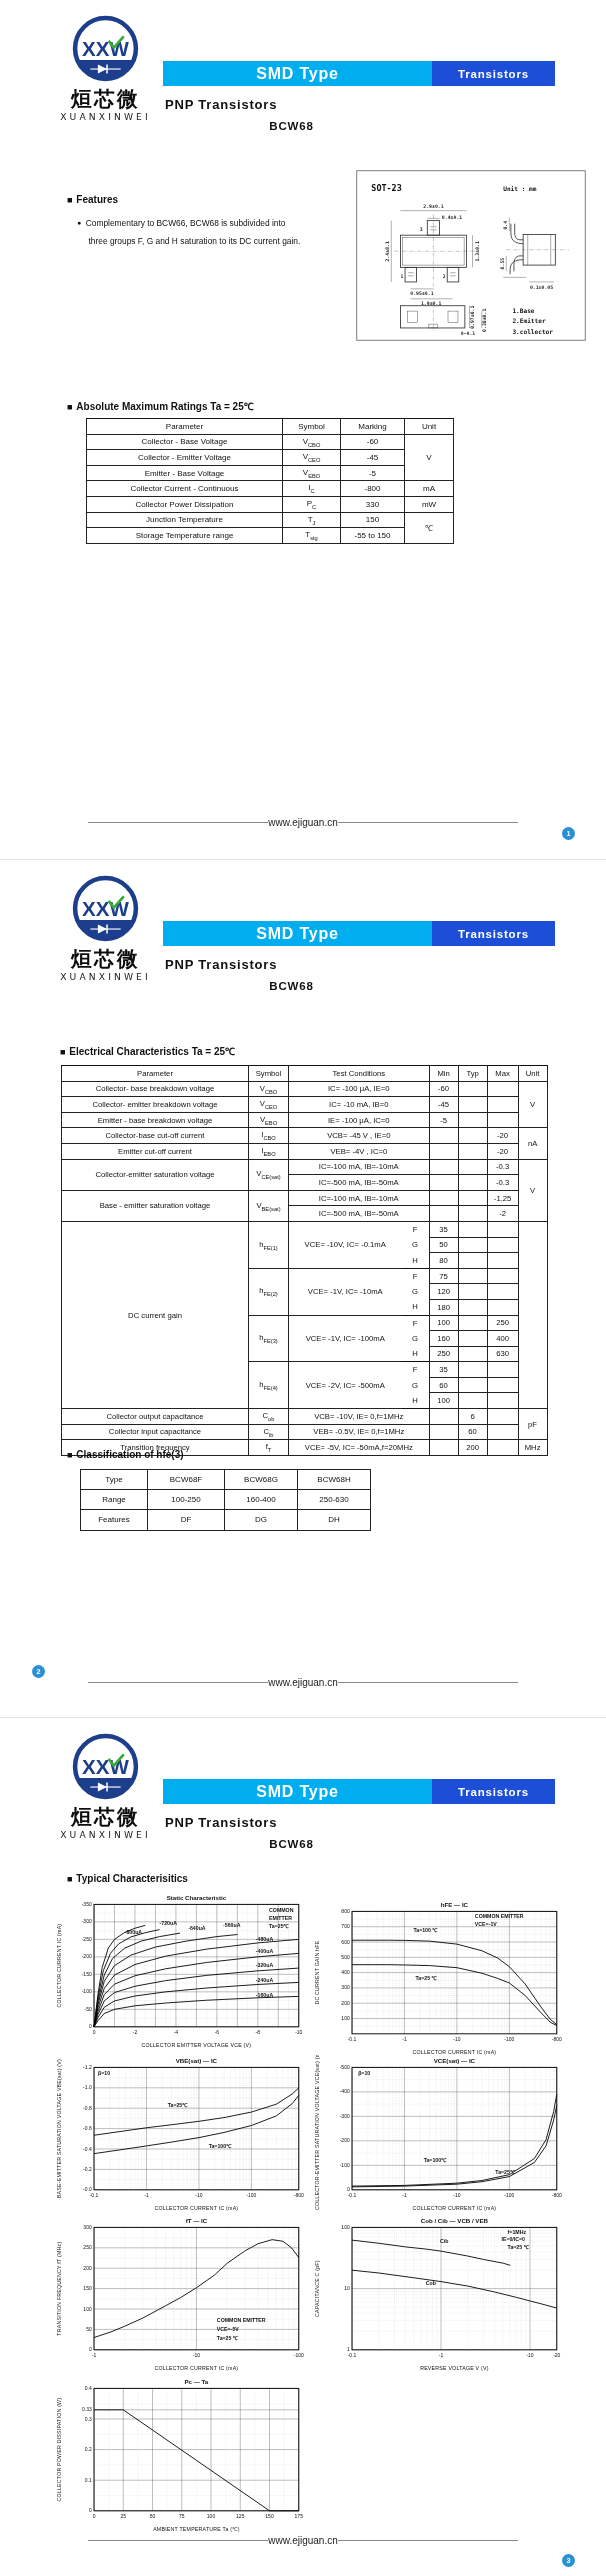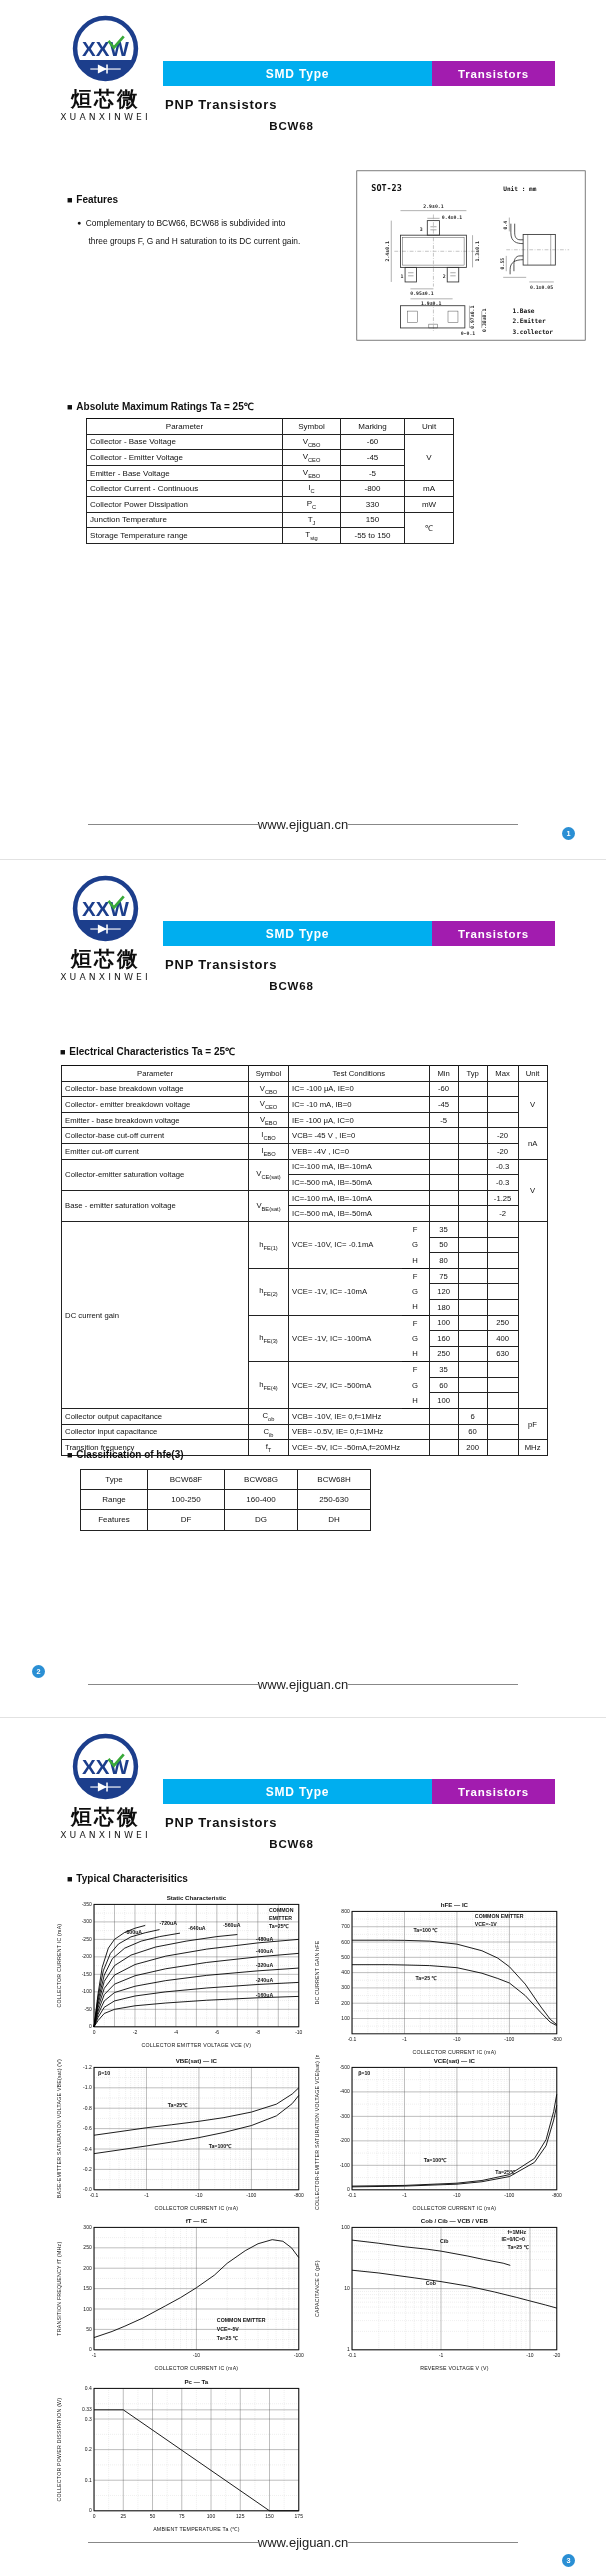--- a/index.html
+++ b/index.html
@@ -5,51 +5,51 @@
   html,body{margin:0;padding:0;background:#fff;}
   body{width:607px;height:2576px;position:relative;font-family:"Liberation Sans",sans-serif;color:#111;}
   .sheet{position:absolute;left:0;width:607px;height:859px;background:#fff;overflow:hidden;padding-left:29px;}
   #sheet1{top:0;}#sheet2{top:859px;border-top:0.8px solid #e2e2e2;}#sheet3{top:1717px;border-top:0.8px solid #e2e2e2;}
 
   
   .logo-mount{position:absolute;left:58px;top:12.2px;width:95px;height:116px;}
   .logo-zh{font-size:20.7px;font-weight:bold;letter-spacing:2.3px;color:#0d0d0d;text-align:center;line-height:1.1;font-family:"DejaVu Sans",sans-serif;}
   .logo-en{font-size:9.2px;letter-spacing:3.1px;color:#222;text-align:center;font-family:"DejaVu Sans",sans-serif;}
   .hdr-bar{position:absolute;left:163px;top:61px;width:392px;height:25px;background:#00aeef;display:flex;}
-  .hdr-bar .hb-left{flex:0 0 269px;display:flex;align-items:center;justify-content:center;color:#fff;font-size:12px;font-weight:bold;letter-spacing:0.8px;}
-  .hdr-bar .hb-right{flex:1;background:#a21caf;display:flex;align-items:center;justify-content:center;color:#fff;font-size:11.5px;font-weight:bold;letter-spacing:0.8px;}
+  .hdr-bar .hb-left{flex:0 0 269px;display:flex;align-items:center;justify-content:center;color:#fff;font-size:16px;font-weight:bold;letter-spacing:0.8px;}
+  .hdr-bar .hb-right{flex:1;background:#1d4ed8;display:flex;align-items:center;justify-content:center;color:#fff;font-size:11.5px;font-weight:bold;letter-spacing:0.8px;}
   .pnp{position:absolute;left:165px;top:97px;width:253px;text-align:left;font-size:13px;font-weight:bold;letter-spacing:0.8px;}
   .part{position:absolute;left:165px;top:120px;width:253px;text-align:center;font-size:11.5px;font-weight:bold;letter-spacing:0.8px;}
 
   
   .sec{position:absolute;font-size:10px;font-weight:bold;color:#111;}
   .sec .sq{font-size:9.2px;margin-right:3.8px;}
 
   
   .feat{position:absolute;left:77px;top:215px;font-size:8.4px;line-height:2.1;color:#111;}
   .feat .dot{font-size:6.9px;margin-right:4.6px;vertical-align:0.8px;}
   .feat .cont{padding-left:11.5px;}
 
   
   table.ds{border-collapse:collapse;table-layout:fixed;font-size:8px;color:#111;position:absolute;border:1.5px solid #111;background:#fff;}
   table.ds td{border:0.8px solid #222;text-align:center;padding:0.8px 3.1px;height:13px;white-space:nowrap;overflow:hidden;}
-  table.ds .al-l{text-align:left;margin-top:48px;}
+  table.ds .al-l{text-align:center;margin-top:48px;}
   table.ds tr.g td{border-top:1.5px solid #111;}
   table.ds tr.hd td{text-align:center;}
   table.ds td.open{border-right:none;}
   table.ds td.ltr{border-left:none;border-top:none;border-bottom:none;}
   table.ds tr.g td.ltr{border-top:1.5px solid #111;}
   table.ds sub{font-size:5.7px;}
   #abs-table{left:86px;top:418px;width:367px;}
   #elec-table{left:61px;top:205px;width:485px;font-size:7.7px;}
   #class-table{left:80px;top:609px;width:289px;}
   #class-table td{height:17.6px;}
 
   
-  .footer{position:absolute;left:88px;width:430px;top:817px;display:flex;align-items:center;gap:0;font-size:13px;color:#222;}
+  .footer{position:absolute;left:88px;width:430px;top:817px;display:flex;align-items:center;gap:0;font-size:10px;color:#222;}
   .footer .ln{flex:1;height:0.8px;background:#888;}
   .badge{position:absolute;width:13px;height:13px;border-radius:50%;background:#2a8fd4;color:#fff;font-size:7.3px;font-weight:bold;display:flex;align-items:center;justify-content:center;}
 
   
   .pkg{position:absolute;left:356px;top:170px;width:230px;height:171px;}
   .pk-frame{fill:none;stroke:#555;stroke-width:1;}
   .pk-l{stroke:#333;fill:none;stroke-width:1.1;}
   .pk-th{stroke:#333;fill:none;stroke-width:0.55;}
   .pk-dim{stroke:#444;fill:none;stroke-width:0.55;}
   .pk-cl{stroke:#777;fill:none;stroke-width:0.55;stroke-dasharray:5 2 1 2;}

